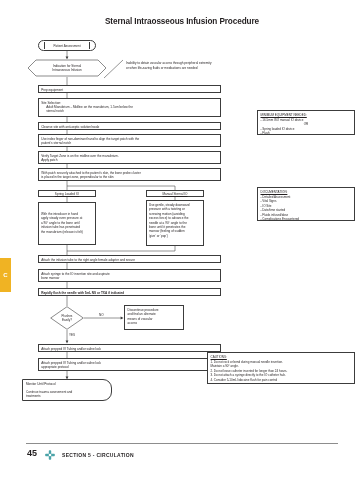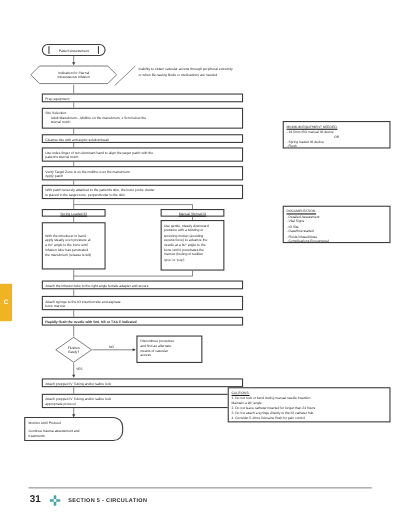--- a/index.html
+++ b/index.html
@@ -125,20 +125,21 @@
   }
   #side-tab span {
     font-size:6px; font-weight:bold; color:#ffffff;
   }
 </style>
 </head>
 <body>
 
 <div id="page">
 
+  <div id="title">Sternal Intraosseous Infusion Procedure</div>
 
   <svg id="lines" viewBox="0 0 364 480">
     <g stroke="#3c3c3c" stroke-width="0.55" fill="none">
 
       <line x1="67" y1="51" x2="67" y2="58"></line>
       <polygon points="67,59.5 65.6,56.6 68.4,56.6" fill="#3c3c3c" stroke="none"></polygon>
 
       <line x1="67" y1="76" x2="67" y2="85"></line>
 
       <line x1="67" y1="93" x2="67" y2="98"></line>
@@ -333,21 +334,21 @@
     <span class="num">2. Do not leave catheter inserted for longer than 24 hours.</span>
     <span class="num">3. Do not attach a syringe directly to the IO catheter hub.</span>
     <span class="num">4. Consider 5-10mL lidocaine flush for pain control</span>
   </div>
 
   <div id="side-tab">
     <span>C</span>
   </div>
 
   <div id="footer-rule"></div>
-  <div id="pageno">31</div>
+  <div id="pageno">45</div>
   <svg id="footer-logo" viewBox="0 0 24 24">
     <g fill="#4aa3a8">
       <rect x="9.6" y="2.4" width="4.8" height="19.2" rx="1.4"></rect>
       <rect x="2.4" y="9.6" width="19.2" height="4.8" rx="1.4"></rect>
     </g>
     <circle cx="12" cy="12" r="2.6" fill="#ffffff"></circle>
   </svg>
   <div id="footer-text">SECTION 5 - CIRCULATION</div>
 
 </div>

